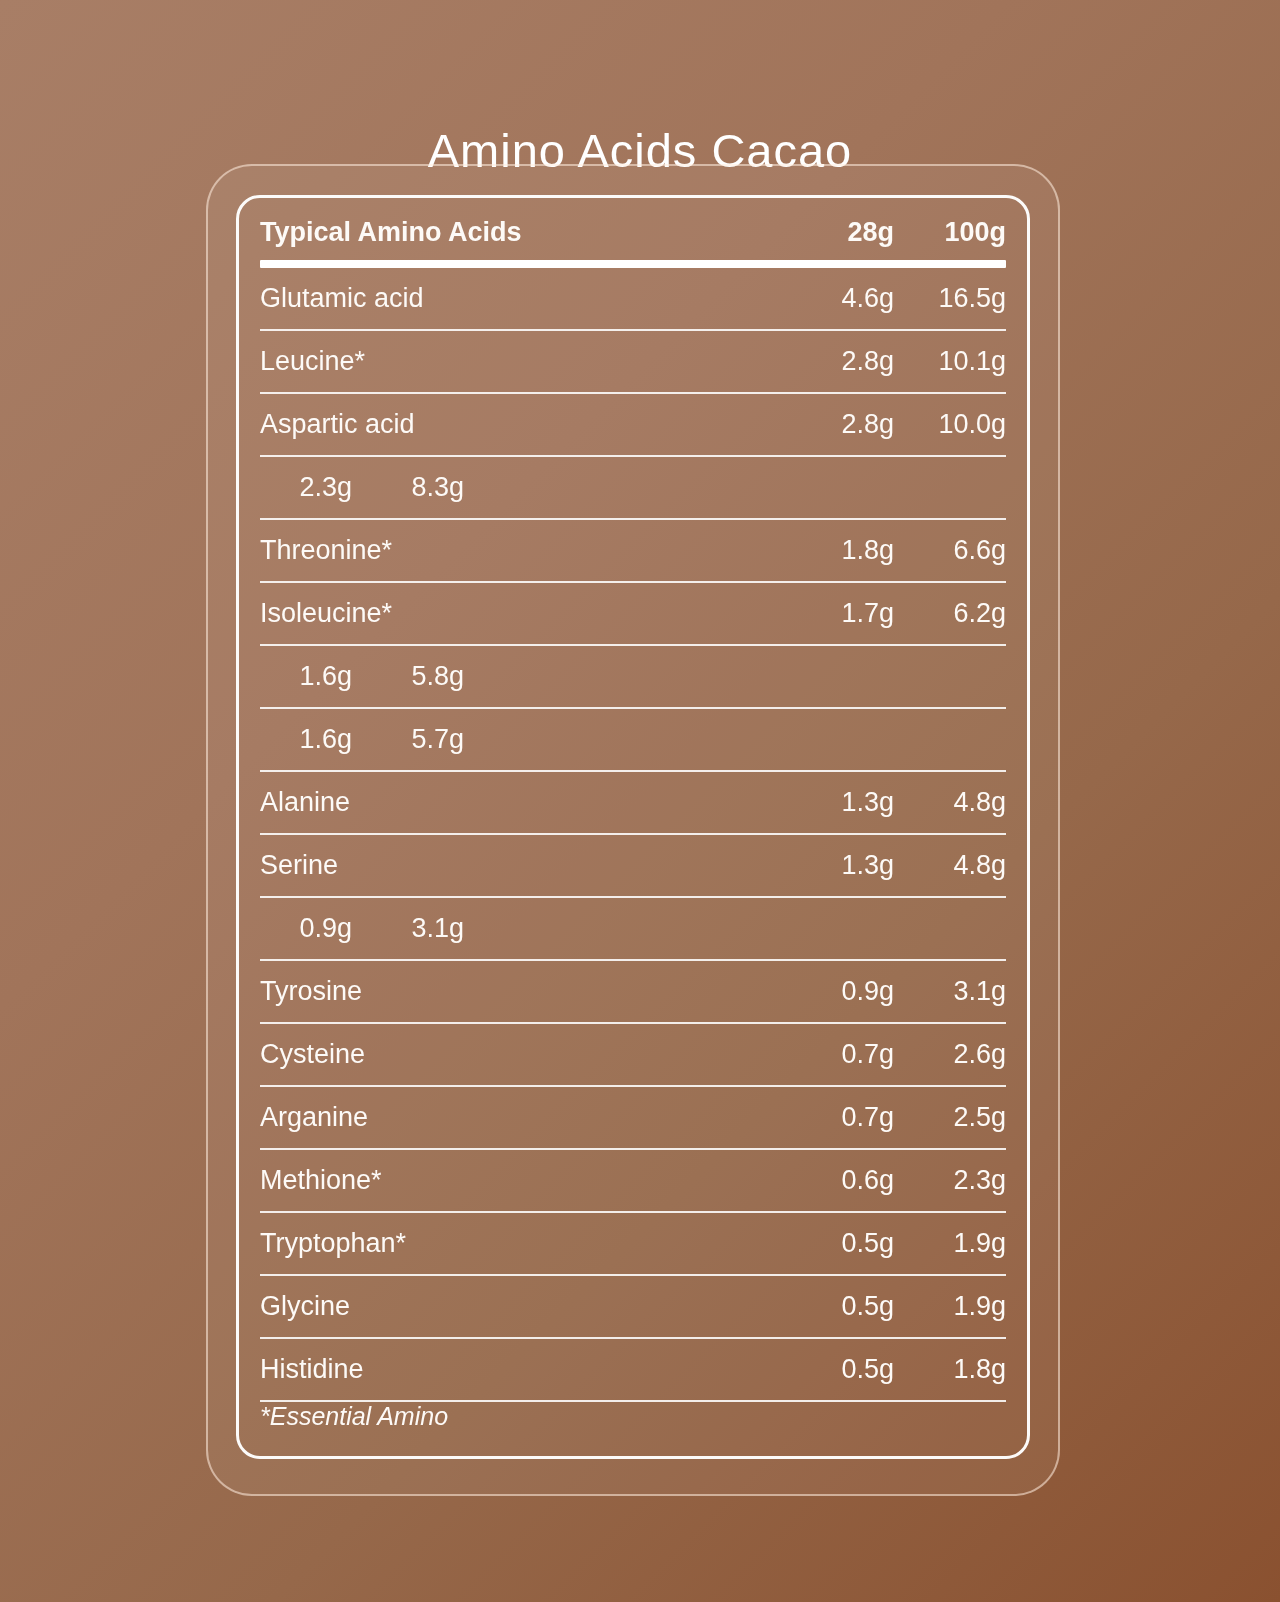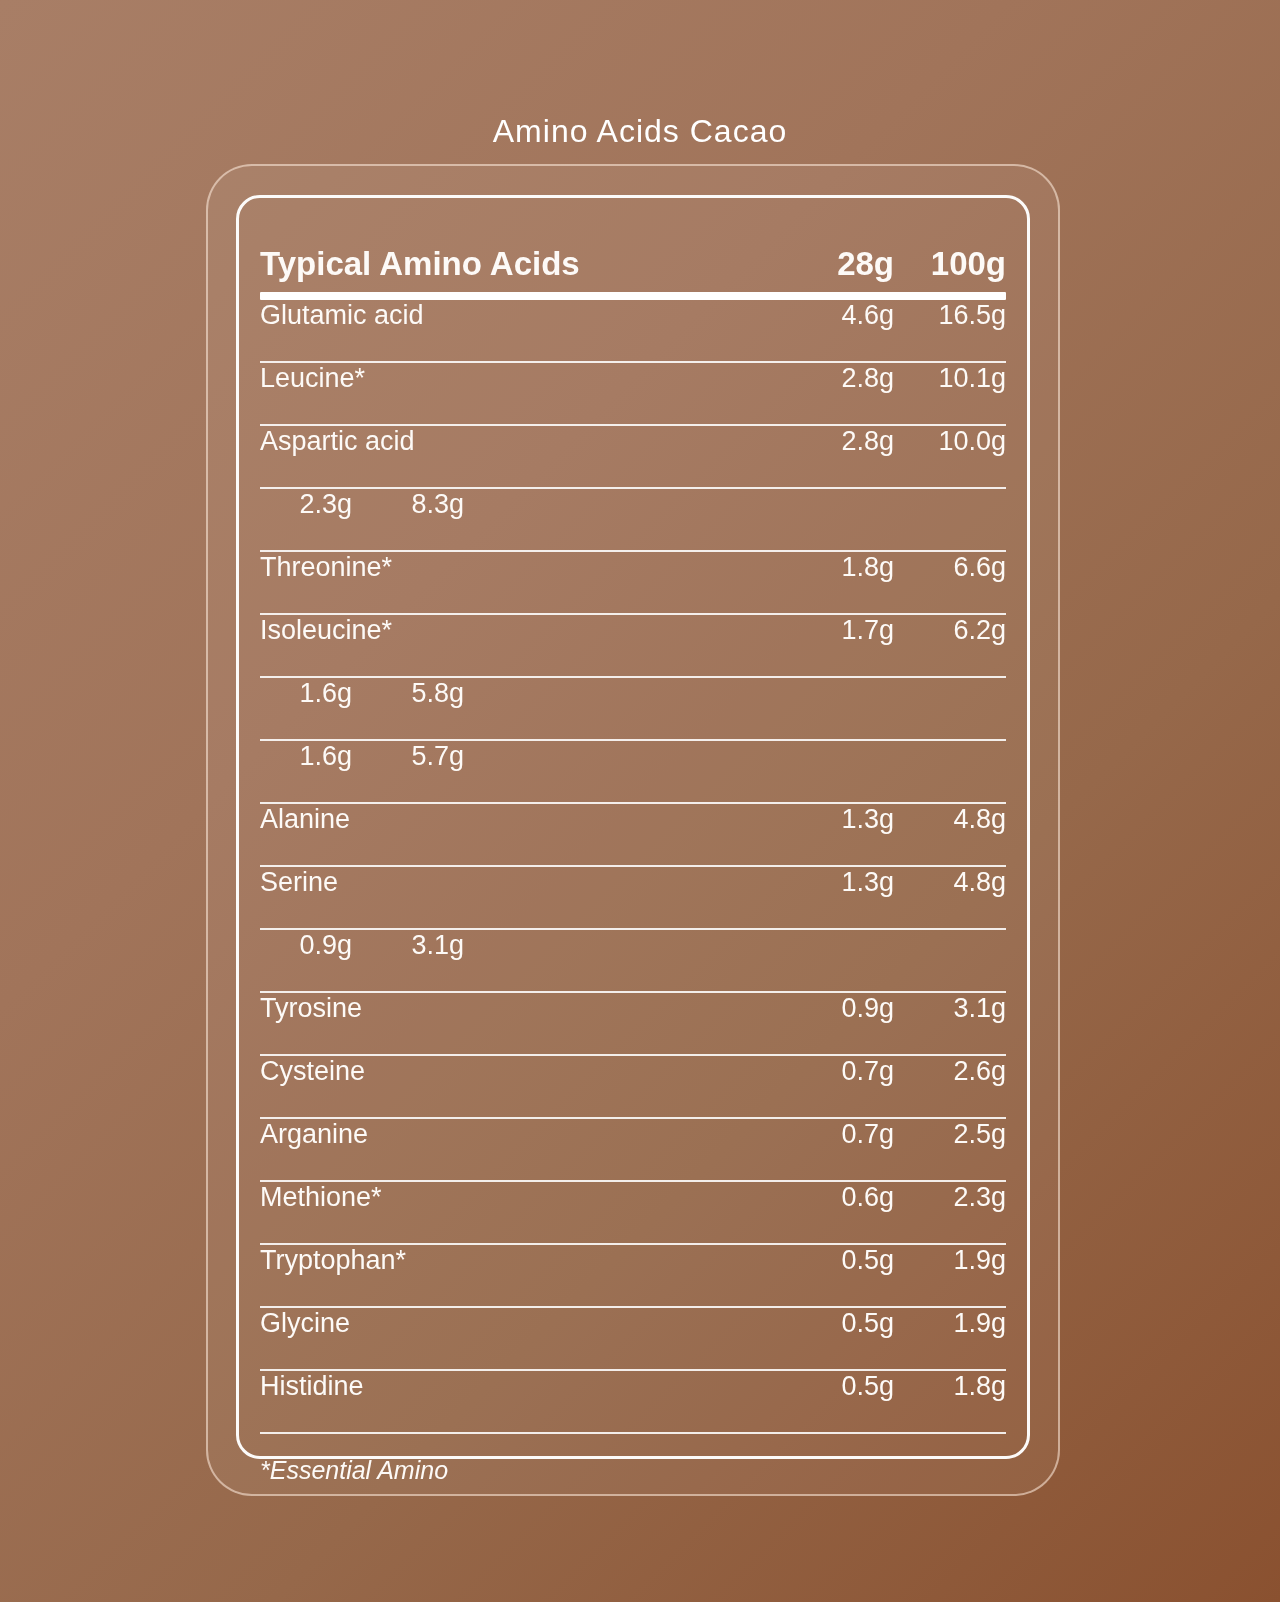--- a/index.html
+++ b/index.html
@@ -13,21 +13,21 @@
     -webkit-font-smoothing: antialiased;
   }
 
   .page-title {
     position: absolute;
     top: 92px;
     left: 0;
     width: 100%;
     text-align: center;
     color: #ffffff;
-    font-size: 32px;
+    font-size: 47px;
     font-weight: 400;
     letter-spacing: 1px;
   }
 
   .outer-card {
     position: absolute;
     left: 206px;
     top: 164px;
     width: 854px;
     height: 1332px;
@@ -49,43 +49,42 @@
     padding: 0 21px;
     color: #fdfaf7;
   }
 
   .header-row {
     display: flex;
     align-items: center;
     height: 56px;
     padding-top: 6px;
     font-weight: 700;
-    font-size: 33px;
-    margin-top: 32px;
+    font-size: 27px;
   }
 
   .header-bar {
     height: 8px;
     background: #ffffff;
     border-radius: 1px;
   }
 
   .row {
     display: flex;
+    align-items: center;
     height: 61px;
     font-size: 27px;
     border-bottom: 2px solid rgba(255, 255, 255, 0.88);
   }
 
   .cell-name { flex: 1; text-align: left; }
   .cell-v28  { width: 92px;  text-align: right; }
   .cell-v100 { width: 112px; text-align: right; }
 
   .footnote {
-    padding-top: 22px;
     font-size: 25px;
     font-style: italic;
     font-weight: 400;
     color: #fdfaf7;
   }
 </style>
 </head>
 <body>
 
 <h1 class="page-title">Amino Acids Cacao</h1>

